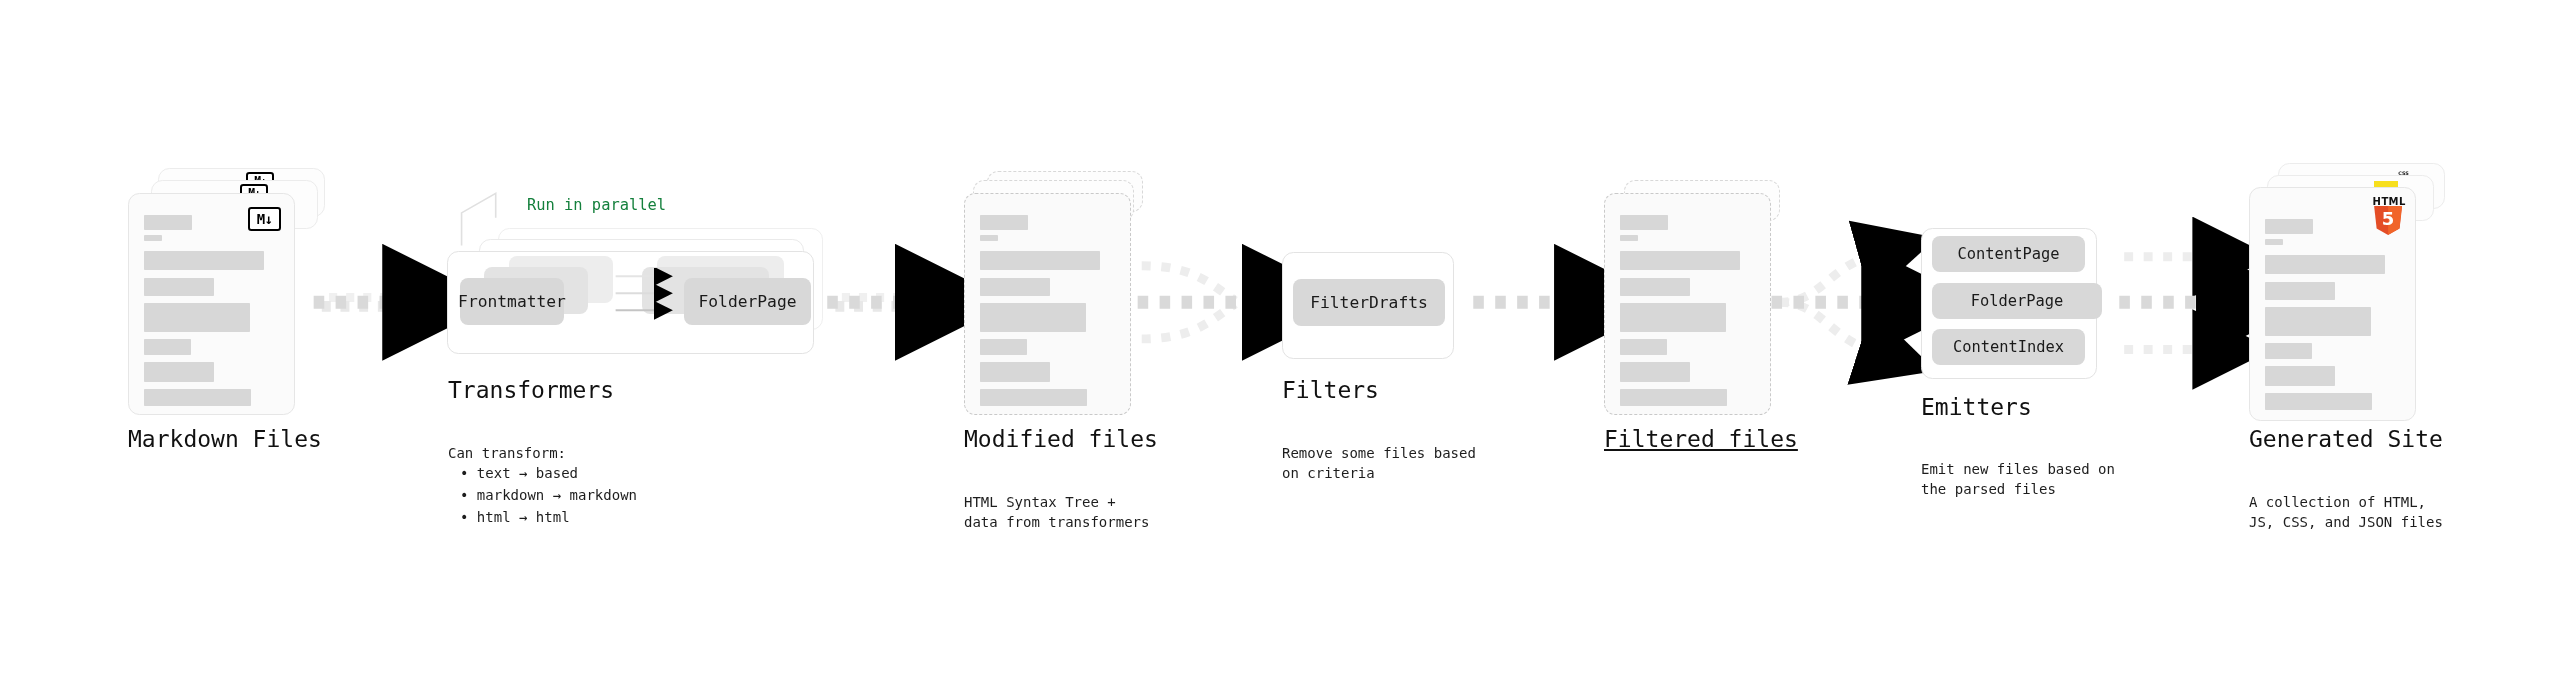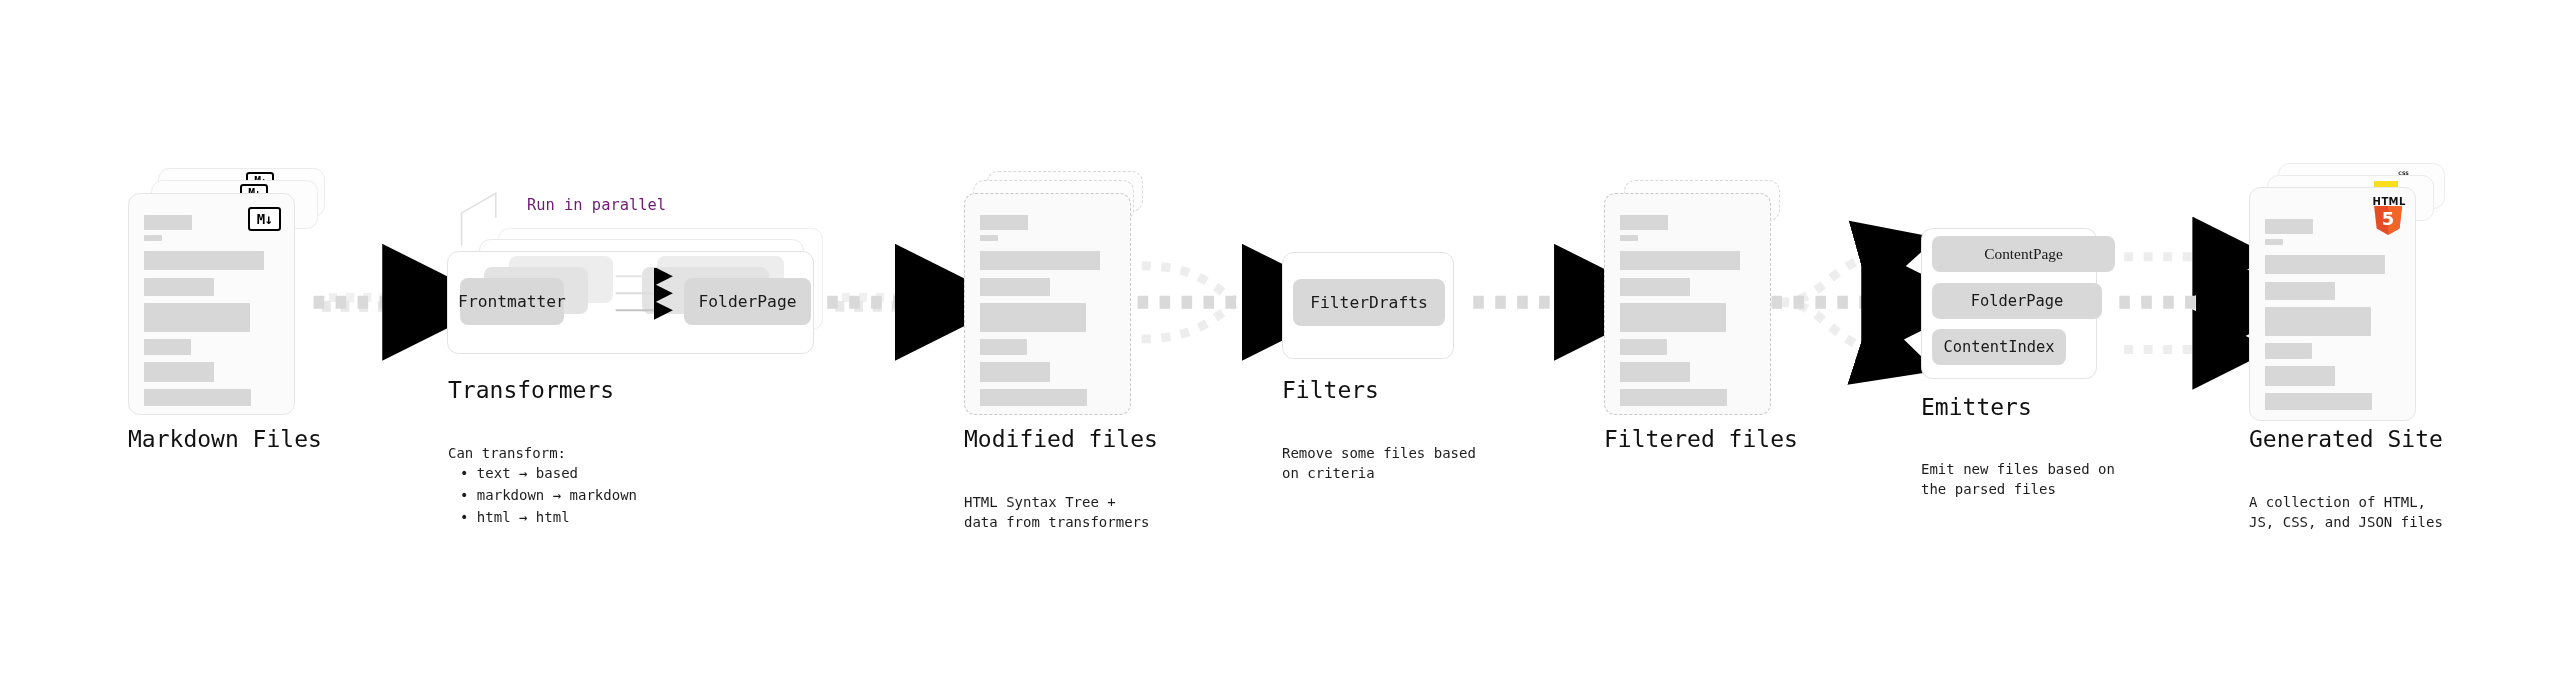--- a/index.html
+++ b/index.html
@@ -98,21 +98,21 @@
   .title{
     position:absolute;font-size:23px;color:#111;white-space:nowrap;
     letter-spacing:0px;
   }
   .sub{
     position:absolute;font-size:14px;color:#1d1d1d;line-height:19.5px;
     white-space:pre;
     margin-top:28px;
   }
   .paralabel{
-    position:absolute;font-size:15.4px;color:#701a75;white-space:nowrap;
+    position:absolute;font-size:15.4px;color:#15803d;white-space:nowrap;
   }
 
   
   .ov{position:absolute;left:0;top:0;width:2576px;height:681px;pointer-events:none;}
 </style>
 </head>
 <body>
 
 <div class="stage">
 
@@ -279,28 +279,28 @@
         <div class="bar" style="width:48px;height:14.6px;"></div>
         <div class="bar" style="width:18px;height:5.7px;margin-bottom:9.8px;"></div>
         <div class="bar" style="width:120px;height:19.5px;margin-bottom:7.3px;"></div>
         <div class="bar" style="width:70px;height:18px;margin-bottom:7.3px;"></div>
         <div class="bar" style="width:106px;height:29px;margin-bottom:7.3px;"></div>
         <div class="bar" style="width:47px;height:15.4px;margin-bottom:7.3px;"></div>
         <div class="bar" style="width:70px;height:20.3px;margin-bottom:7.3px;"></div>
         <div class="bar" style="width:107px;height:16.3px;"></div>
       </div>
     </div>
-    <div class="title" style="left:1604px;top:426px;">Filtered files</div>
+    <div class="title" style="left:1604px;top:426px;text-decoration:underline;">Filtered files</div>
   </div>
 
   <div class="abs">
     <div class="panel" style="left:1921px;top:228px;width:176px;height:151px;"></div>
-    <div class="chip" style="left:1932px;top:236px;width:183px;height:36px;font-size:15.4px;font-family:Liberation Serif, serif;">ContentPage</div>
+    <div class="chip" style="left:1932px;top:236px;width:153px;height:36px;font-size:15.4px;">ContentPage</div>
     <div class="chip" style="left:1932px;top:283px;width:170px;height:36px;font-size:15.4px;">FolderPage</div>
-    <div class="chip" style="left:1932px;top:329px;width:134px;height:36px;font-size:15.4px;">ContentIndex</div>
+    <div class="chip" style="left:1932px;top:329px;width:153px;height:36px;font-size:15.4px;">ContentIndex</div>
     <div class="title" style="left:1921px;top:394px;">Emitters</div>
     <div class="sub" style="left:1921px;top:432px;">Emit new files based on
 the parsed files</div>
   </div>
 
   <div class="abs">
     <div class="ghost" style="left:2278px;top:163px;width:167px;height:46px;"></div>
     <div class="css-badge" style="left:2393px;top:171px;">
       <div class="t">CSS</div>
       <div class="u"></div>

